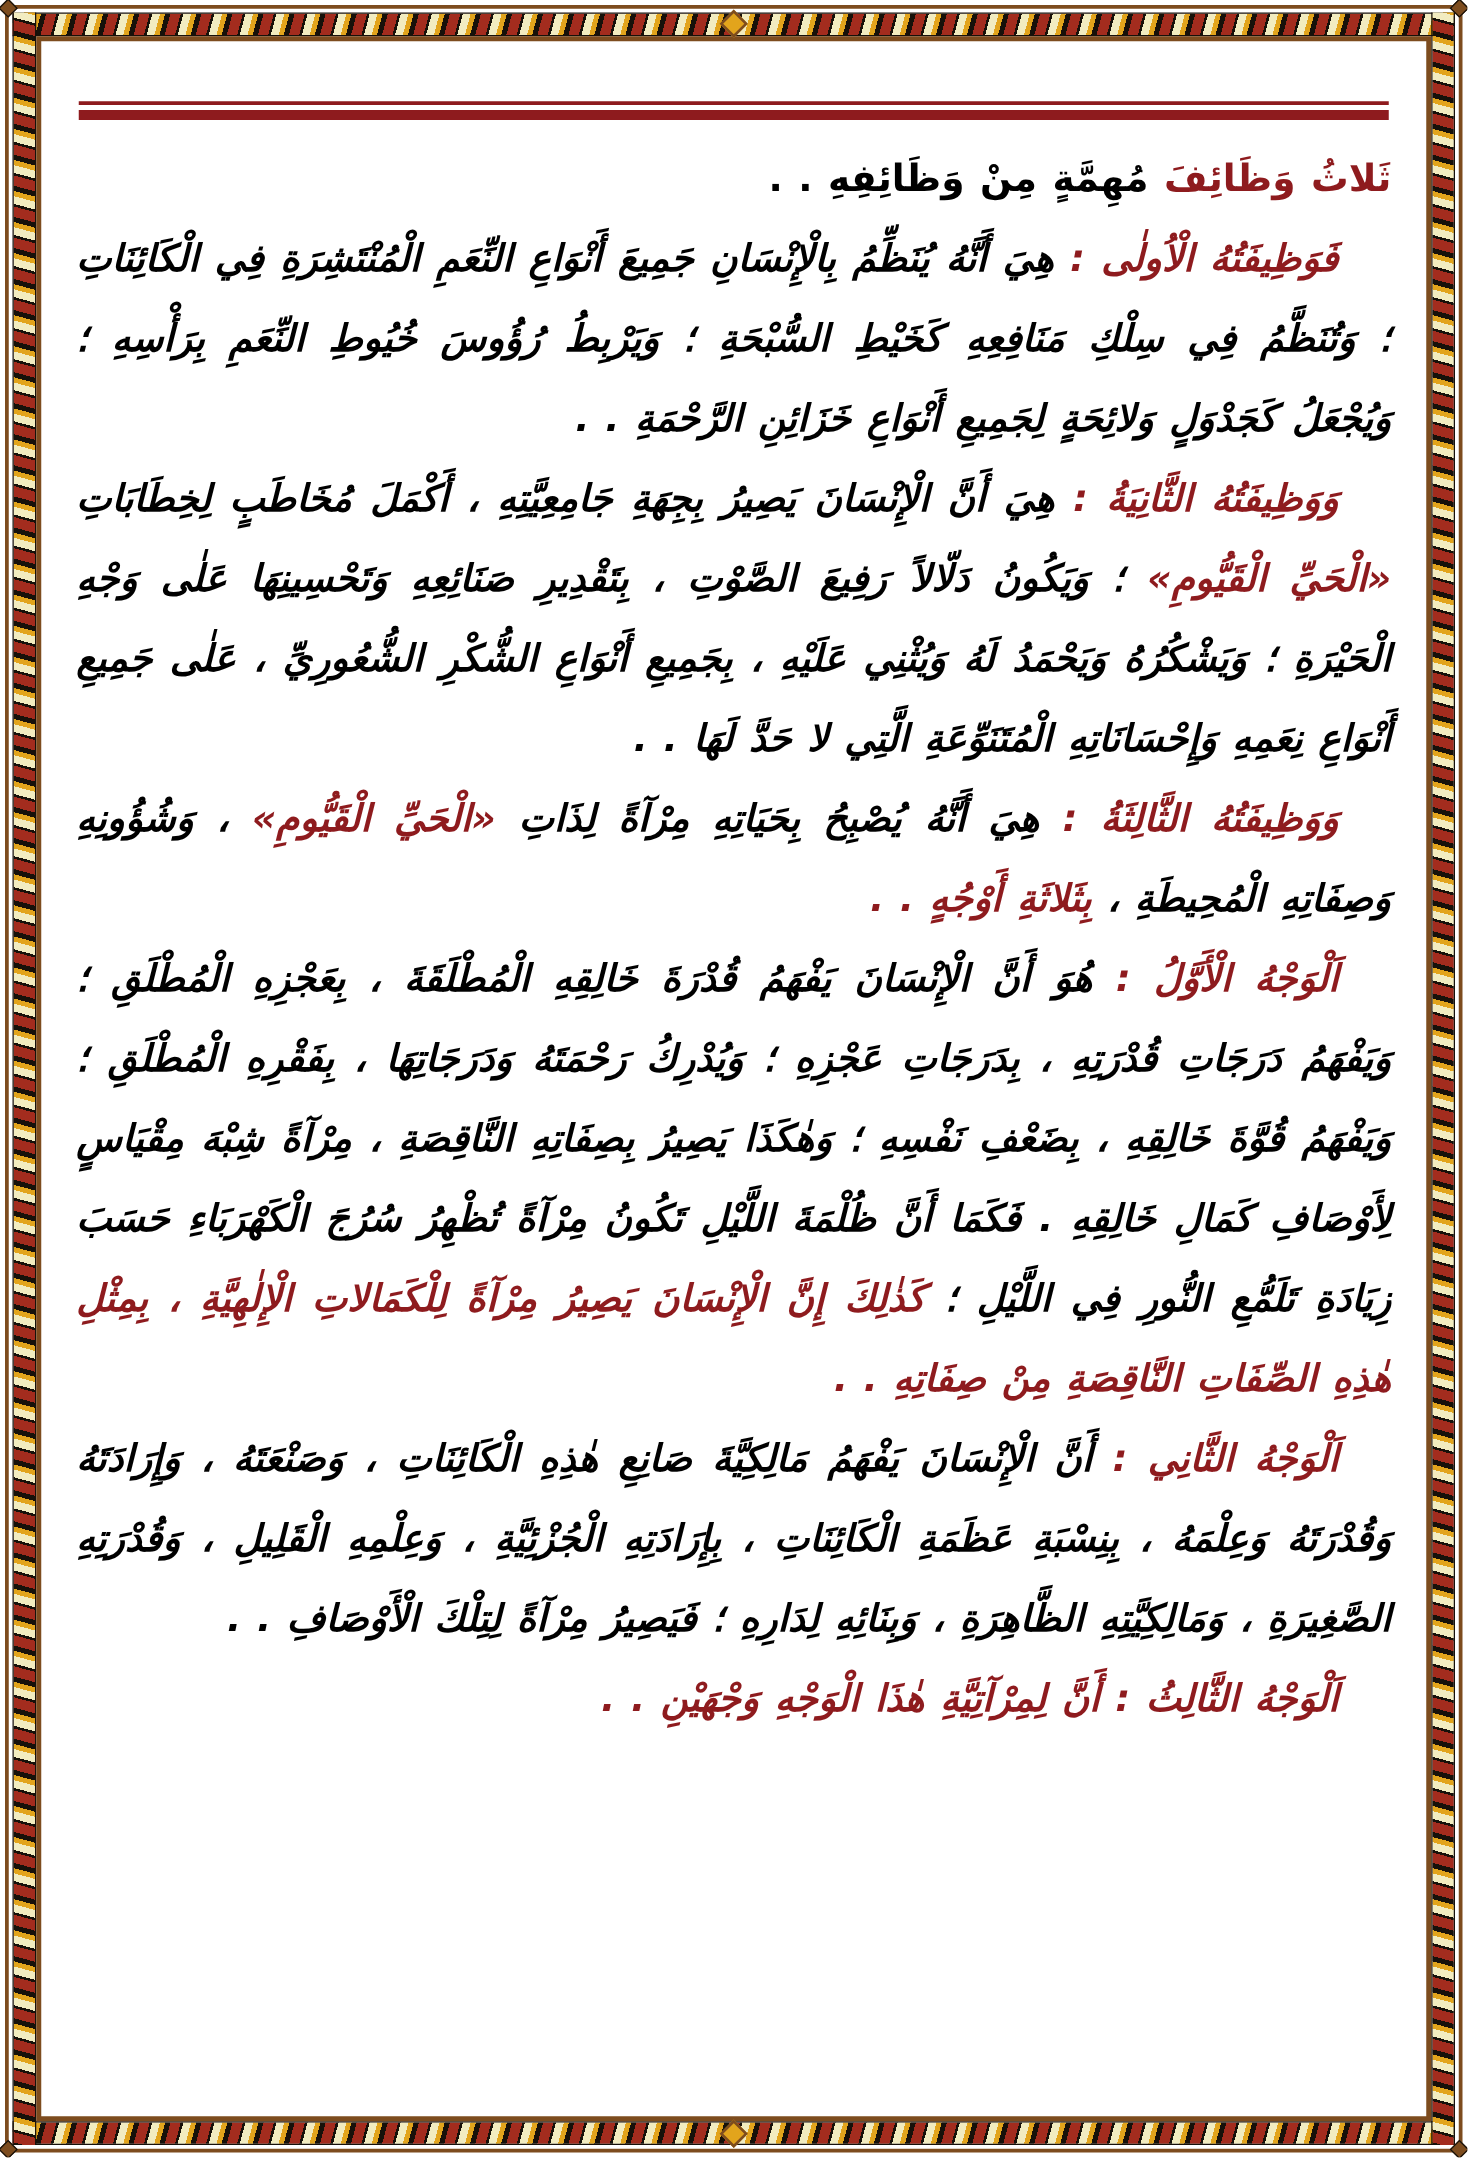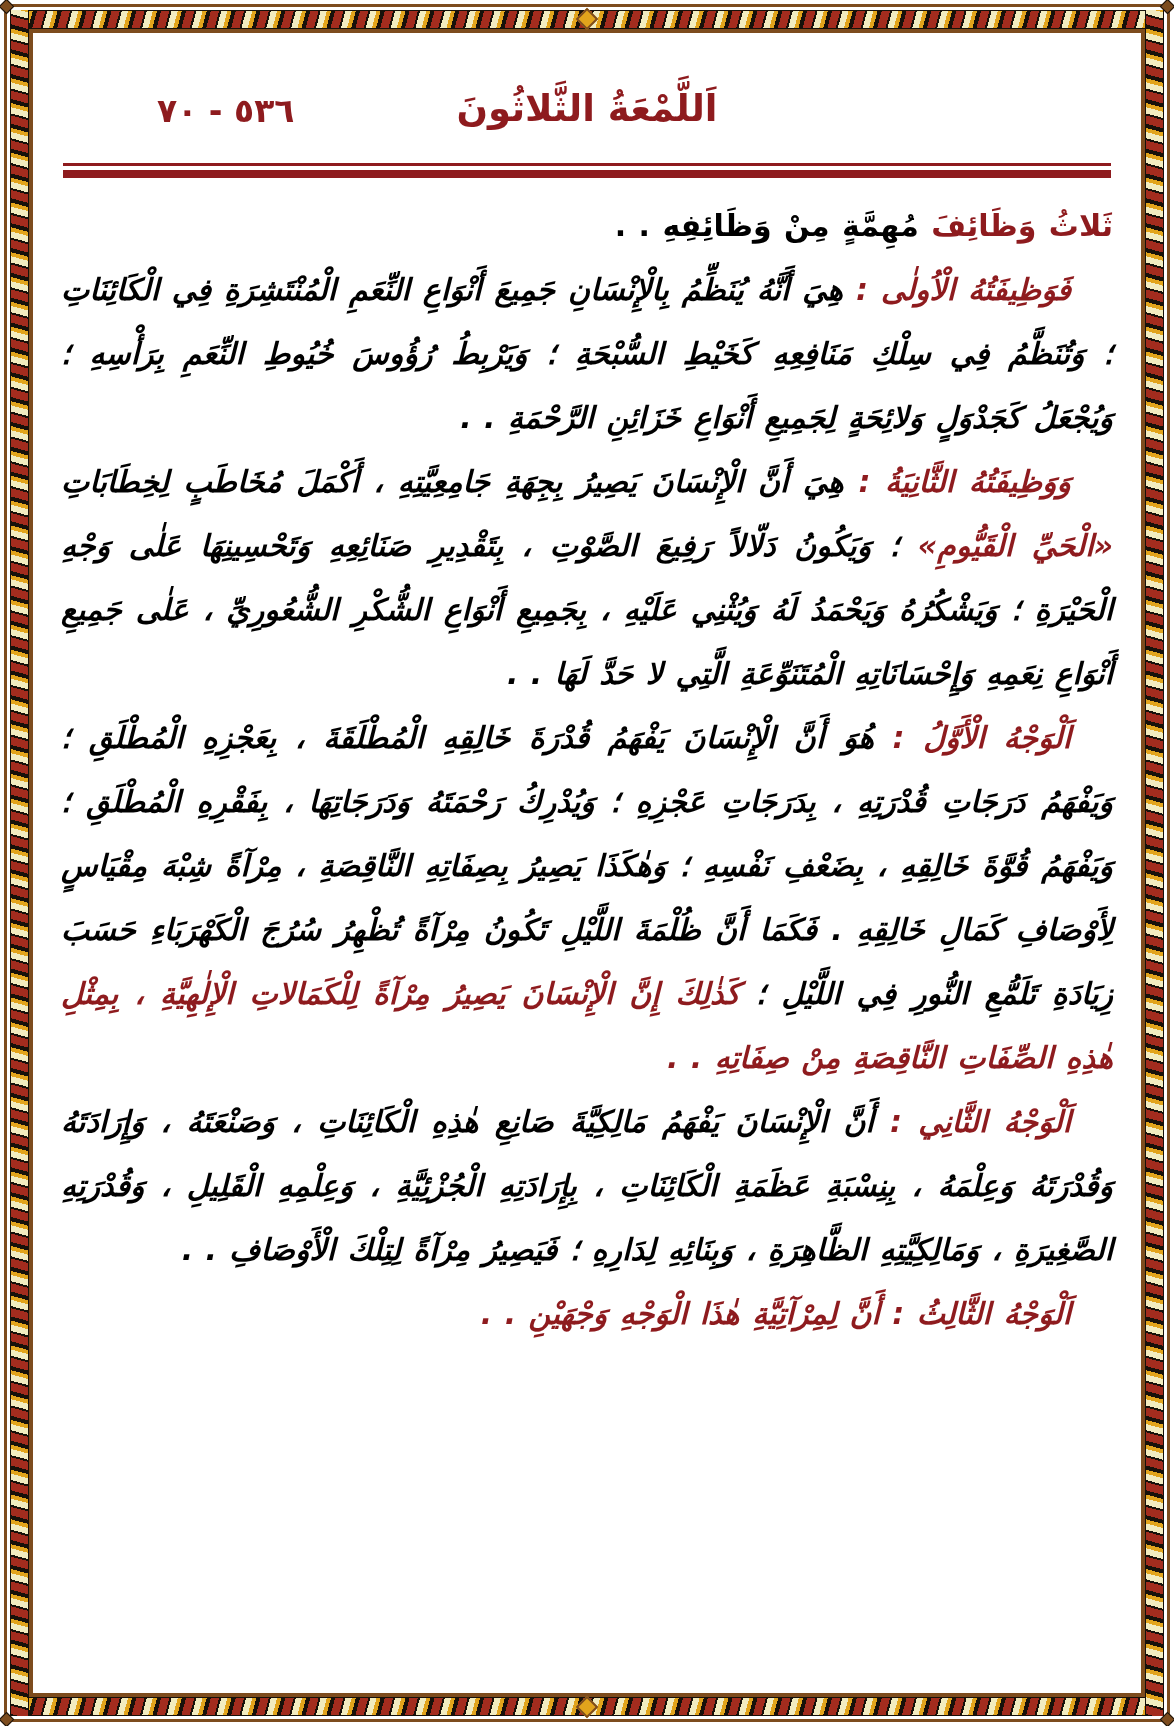--- a/index.html
+++ b/index.html
@@ -90,33 +90,30 @@
   <div class="band band-v band-right"></div>
   <div class="inner-line"></div>
   <div class="diamond diamond-top"></div>
   <div class="diamond diamond-bottom"></div>
   <div class="corner-knob knob-tl"></div>
   <div class="corner-knob knob-tr"></div>
   <div class="corner-knob knob-bl"></div>
   <div class="corner-knob knob-br"></div>
 
   <div class="content">
-    <div class="header-row">
-      <div class="page-numbers">٥٣٦ - ٧٠</div>
-      <div class="page-title">اَللَّمْعَةُ الثَّلاثُونَ</div>
-    </div>
 
     <div class="double-rule">
       <div class="rule-thin"></div>
       <div class="rule-gap"></div>
       <div class="rule-thick"></div>
     </div>
 
     <div class="body-text" id="body-text">
         <div class="para"><span class="seg-red">ثَلاثُ وَظَائِفَ </span><span class="seg-black">مُهِمَّةٍ مِنْ وَظَائِفِهِ . .</span></div>
         <div class="para indent"><span class="seg-red">فَوَظِيفَتُهُ الْاُولٰى : </span><span class="seg-black">هِيَ أَنَّهُ يُنَظِّمُ بِالْإِنْسَانِ جَمِيعَ أَنْوَاعِ النِّعَمِ الْمُنْتَشِرَةِ فِي الْكَائِنَاتِ ؛ وَتُنَظَّمُ فِي سِلْكِ مَنَافِعِهِ كَخَيْطِ السُّبْحَةِ ؛ وَيَرْبِطُ رُؤُوسَ خُيُوطِ النِّعَمِ بِرَأْسِهِ ؛ وَيُجْعَلُ كَجَدْوَلٍ وَلائِحَةٍ لِجَمِيعِ أَنْوَاعِ خَزَائِنِ الرَّحْمَةِ . .</span></div>
         <div class="para indent"><span class="seg-red">وَوَظِيفَتُهُ الثَّانِيَةُ : </span><span class="seg-black">هِيَ أَنَّ الْإِنْسَانَ يَصِيرُ بِجِهَةِ جَامِعِيَّتِهِ ، أَكْمَلَ مُخَاطَبٍ لِخِطَابَاتِ </span><span class="seg-red">«الْحَيِّ الْقَيُّومِ»</span><span class="seg-black"> ؛ وَيَكُونُ دَلّالاً رَفِيعَ الصَّوْتِ ، بِتَقْدِيرِ صَنَائِعِهِ وَتَحْسِينِهَا عَلٰى وَجْهِ الْحَيْرَةِ ؛ وَيَشْكُرُهُ وَيَحْمَدُ لَهُ وَيُثْنِي عَلَيْهِ ، بِجَمِيعِ أَنْوَاعِ الشُّكْرِ الشُّعُورِيِّ ، عَلٰى جَمِيعِ أَنْوَاعِ نِعَمِهِ وَإِحْسَانَاتِهِ الْمُتَنَوِّعَةِ الَّتِي لا حَدَّ لَهَا . .</span></div>
+        <div class="para indent"><span class="seg-red">وَوَظِيفَتُهُ الثَّالِثَةُ : </span><span class="seg-black">هِيَ أَنَّهُ يُصْبِحُ بِحَيَاتِهِ مِرْآةً لِذَاتِ </span><span class="seg-red">«الْحَيِّ الْقَيُّومِ»</span><span class="seg-black"> ، وَشُؤُونِهِ وَصِفَاتِهِ الْمُحِيطَةِ ، </span><span class="seg-red">بِثَلاثَةِ أَوْجُهٍ . .</span></div>
         <div class="para indent"><span class="seg-red">اَلْوَجْهُ الْأَوَّلُ : </span><span class="seg-black">هُوَ أَنَّ الْإِنْسَانَ يَفْهَمُ قُدْرَةَ خَالِقِهِ الْمُطْلَقَةَ ، بِعَجْزِهِ الْمُطْلَقِ ؛ وَيَفْهَمُ دَرَجَاتِ قُدْرَتِهِ ، بِدَرَجَاتِ عَجْزِهِ ؛ وَيُدْرِكُ رَحْمَتَهُ وَدَرَجَاتِهَا ، بِفَقْرِهِ الْمُطْلَقِ ؛ وَيَفْهَمُ قُوَّةَ خَالِقِهِ ، بِضَعْفِ نَفْسِهِ ؛ وَهٰكَذَا يَصِيرُ بِصِفَاتِهِ النَّاقِصَةِ ، مِرْآةً شِبْهَ مِقْيَاسٍ لِأَوْصَافِ كَمَالِ خَالِقِهِ . فَكَمَا أَنَّ ظُلْمَةَ اللَّيْلِ تَكُونُ مِرْآةً تُظْهِرُ سُرُجَ الْكَهْرَبَاءِ حَسَبَ زِيَادَةِ تَلَمُّعِ النُّورِ فِي اللَّيْلِ ؛ </span><span class="seg-red">كَذٰلِكَ إِنَّ الْإِنْسَانَ يَصِيرُ مِرْآةً لِلْكَمَالاتِ الْإِلٰهِيَّةِ ، بِمِثْلِ هٰذِهِ الصِّفَاتِ النَّاقِصَةِ مِنْ صِفَاتِهِ . .</span></div>
         <div class="para indent"><span class="seg-red">اَلْوَجْهُ الثَّانِي : </span><span class="seg-black">أَنَّ الْإِنْسَانَ يَفْهَمُ مَالِكِيَّةَ صَانِعِ هٰذِهِ الْكَائِنَاتِ ، وَصَنْعَتَهُ ، وَإِرَادَتَهُ وَقُدْرَتَهُ وَعِلْمَهُ ، بِنِسْبَةِ عَظَمَةِ الْكَائِنَاتِ ، بِإِرَادَتِهِ الْجُزْئِيَّةِ ، وَعِلْمِهِ الْقَلِيلِ ، وَقُدْرَتِهِ الصَّغِيرَةِ ، وَمَالِكِيَّتِهِ الظَّاهِرَةِ ، وَبِنَائِهِ لِدَارِهِ ؛ فَيَصِيرُ مِرْآةً لِتِلْكَ الْأَوْصَافِ . .</span></div>
         <div class="para indent"><span class="seg-red">اَلْوَجْهُ الثَّالِثُ : أَنَّ لِمِرْآتِيَّةِ هٰذَا الْوَجْهِ وَجْهَيْنِ . .</span></div>
       </div>
   </div>
 </div>
 
 </body></html>

